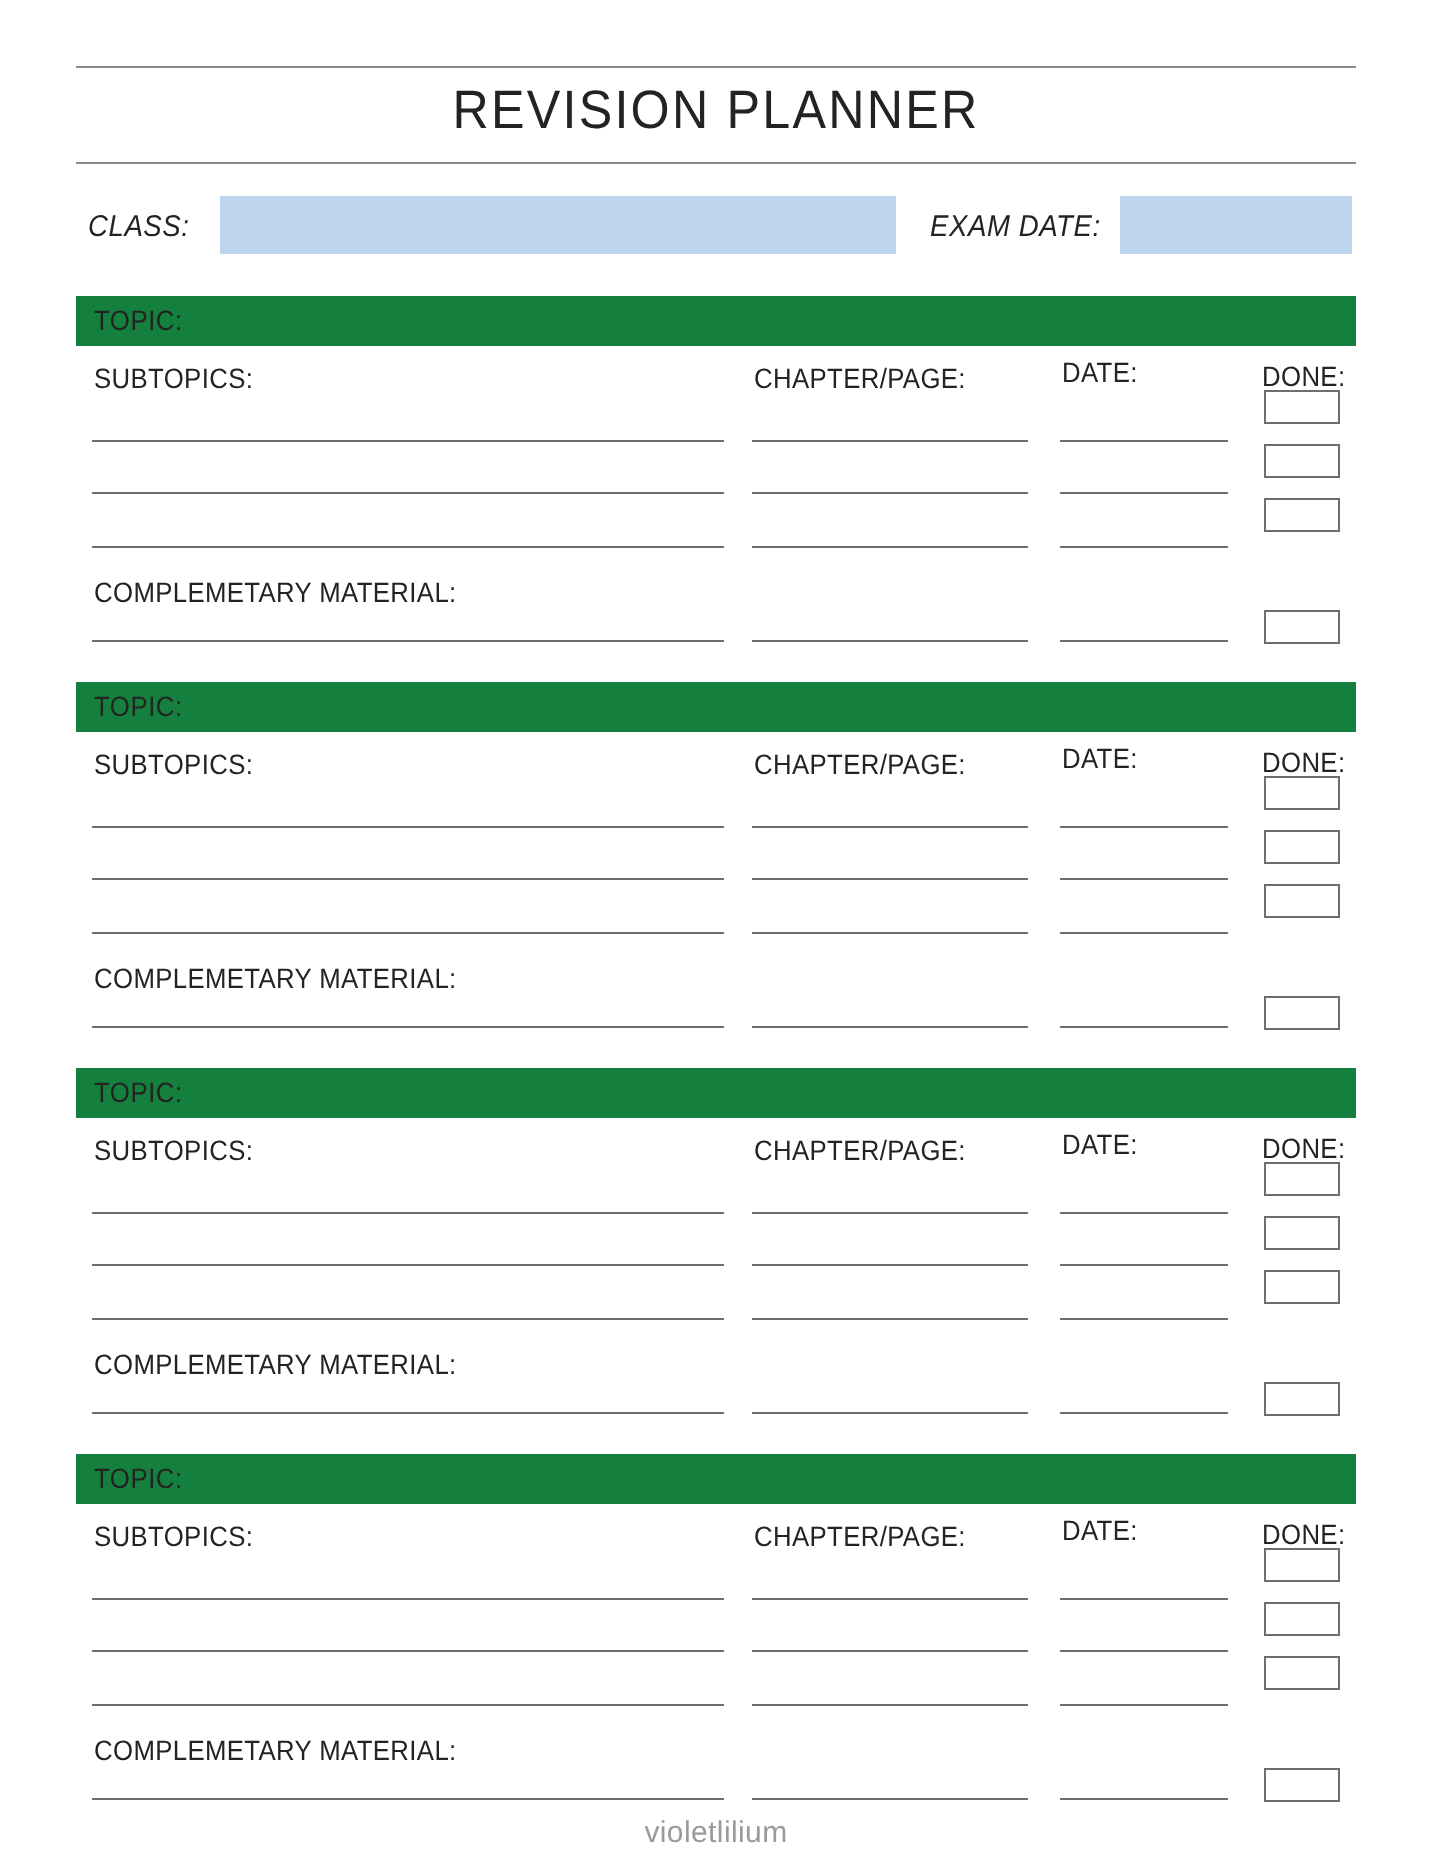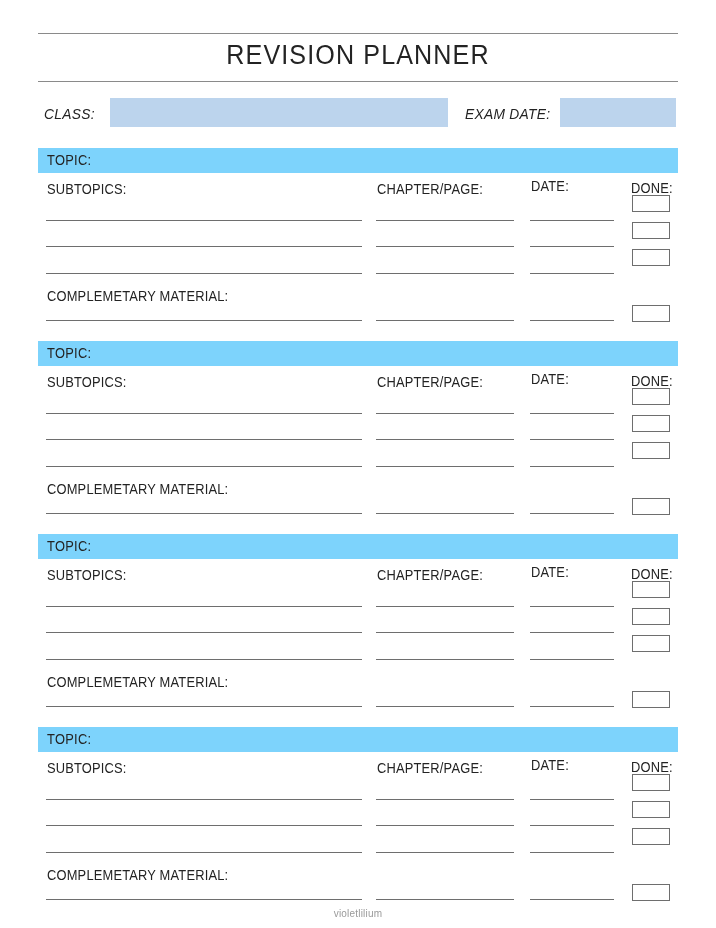--- a/index.html
+++ b/index.html
@@ -87,21 +87,21 @@
     width: 640px;
     height: 180px;
   }
 
   .topic-band {
     position: absolute;
     top: 0;
     left: 0;
     width: 640px;
     height: 25px;
-    background: #7dd3fc;
+    background: #15803d;
   }
   .topic-band-label {
     position: absolute;
     top: 4px;
     left: 9px;
     font-size: 14px;
     letter-spacing: 0.3px;
     color: #232323;
     transform: scaleX(0.92);
     transform-origin: left center;
@@ -163,21 +163,21 @@
   .cb3 { top: 101px; }
   .cb4 { top: 157px; }
 
   
   .footer {
     position: absolute;
     top: 908px;
     left: 0;
     width: 716px;
     text-align: center;
-    font-size: 10px;
+    font-size: 15px;
     color: #9a9a9a;
     letter-spacing: 0.2px;
   }
 </style>
 </head>
 <body>
 
 <div class="page">
 
   <div class="rule rule-top"></div>

